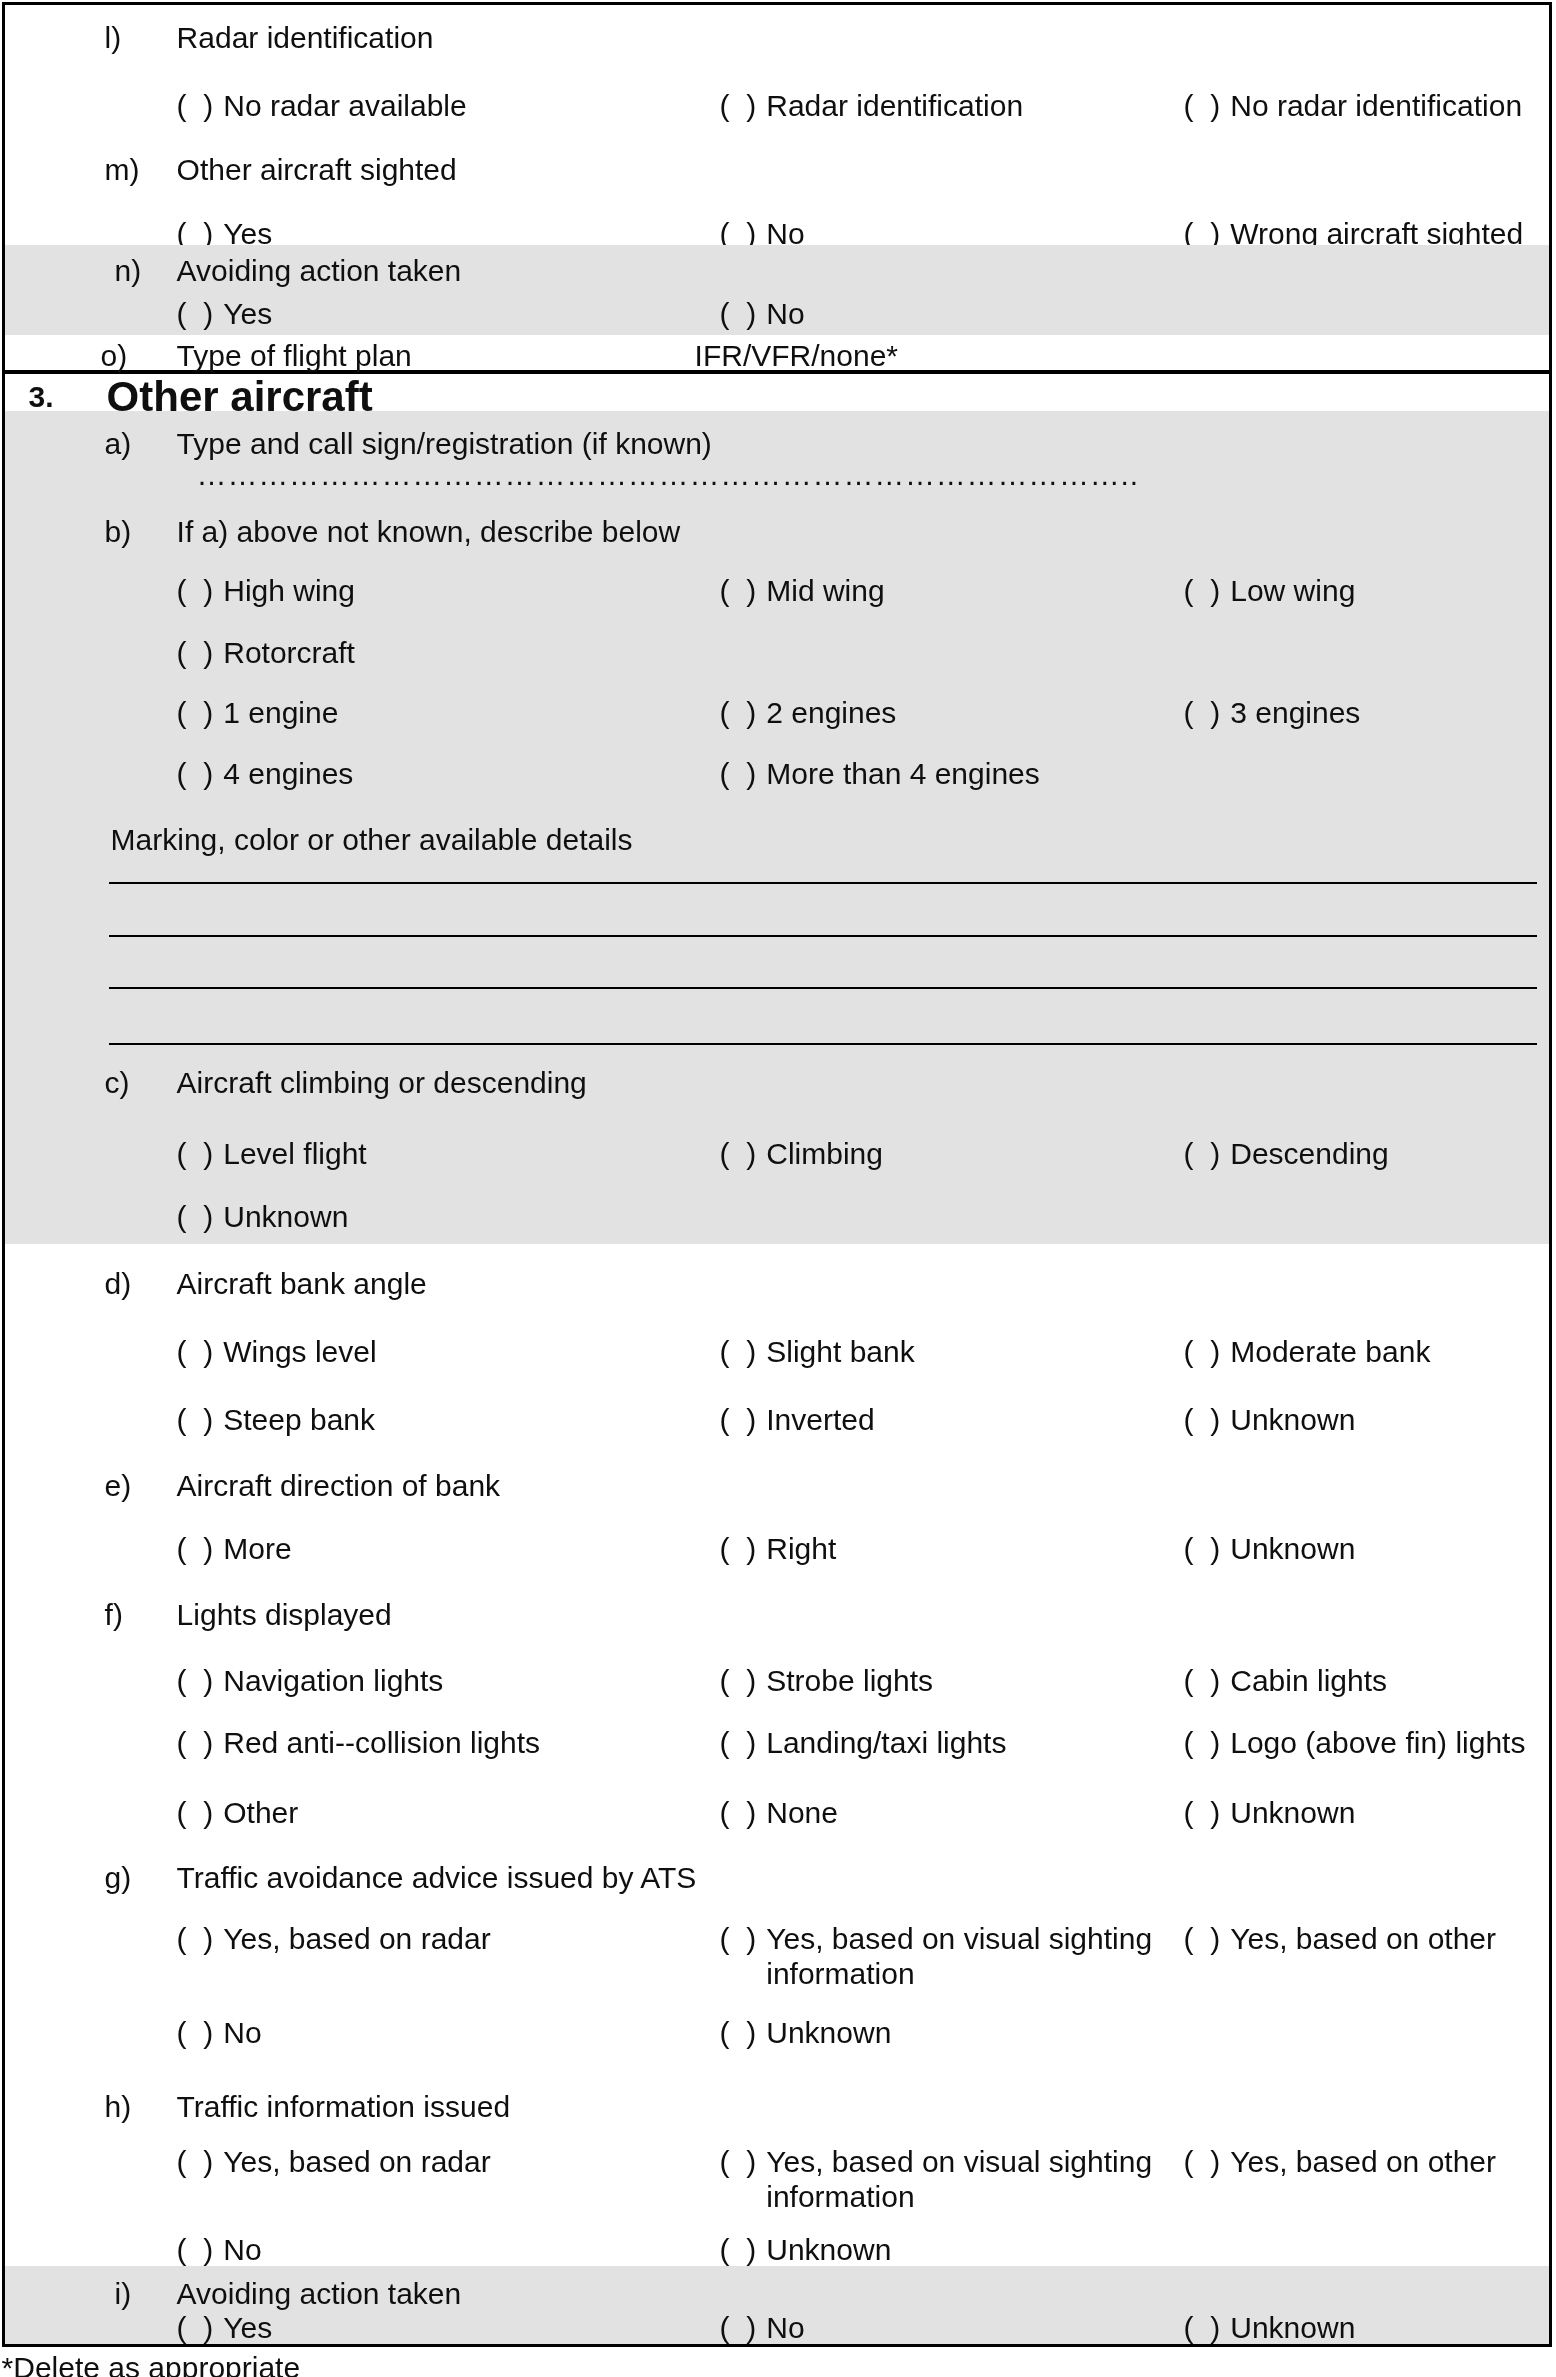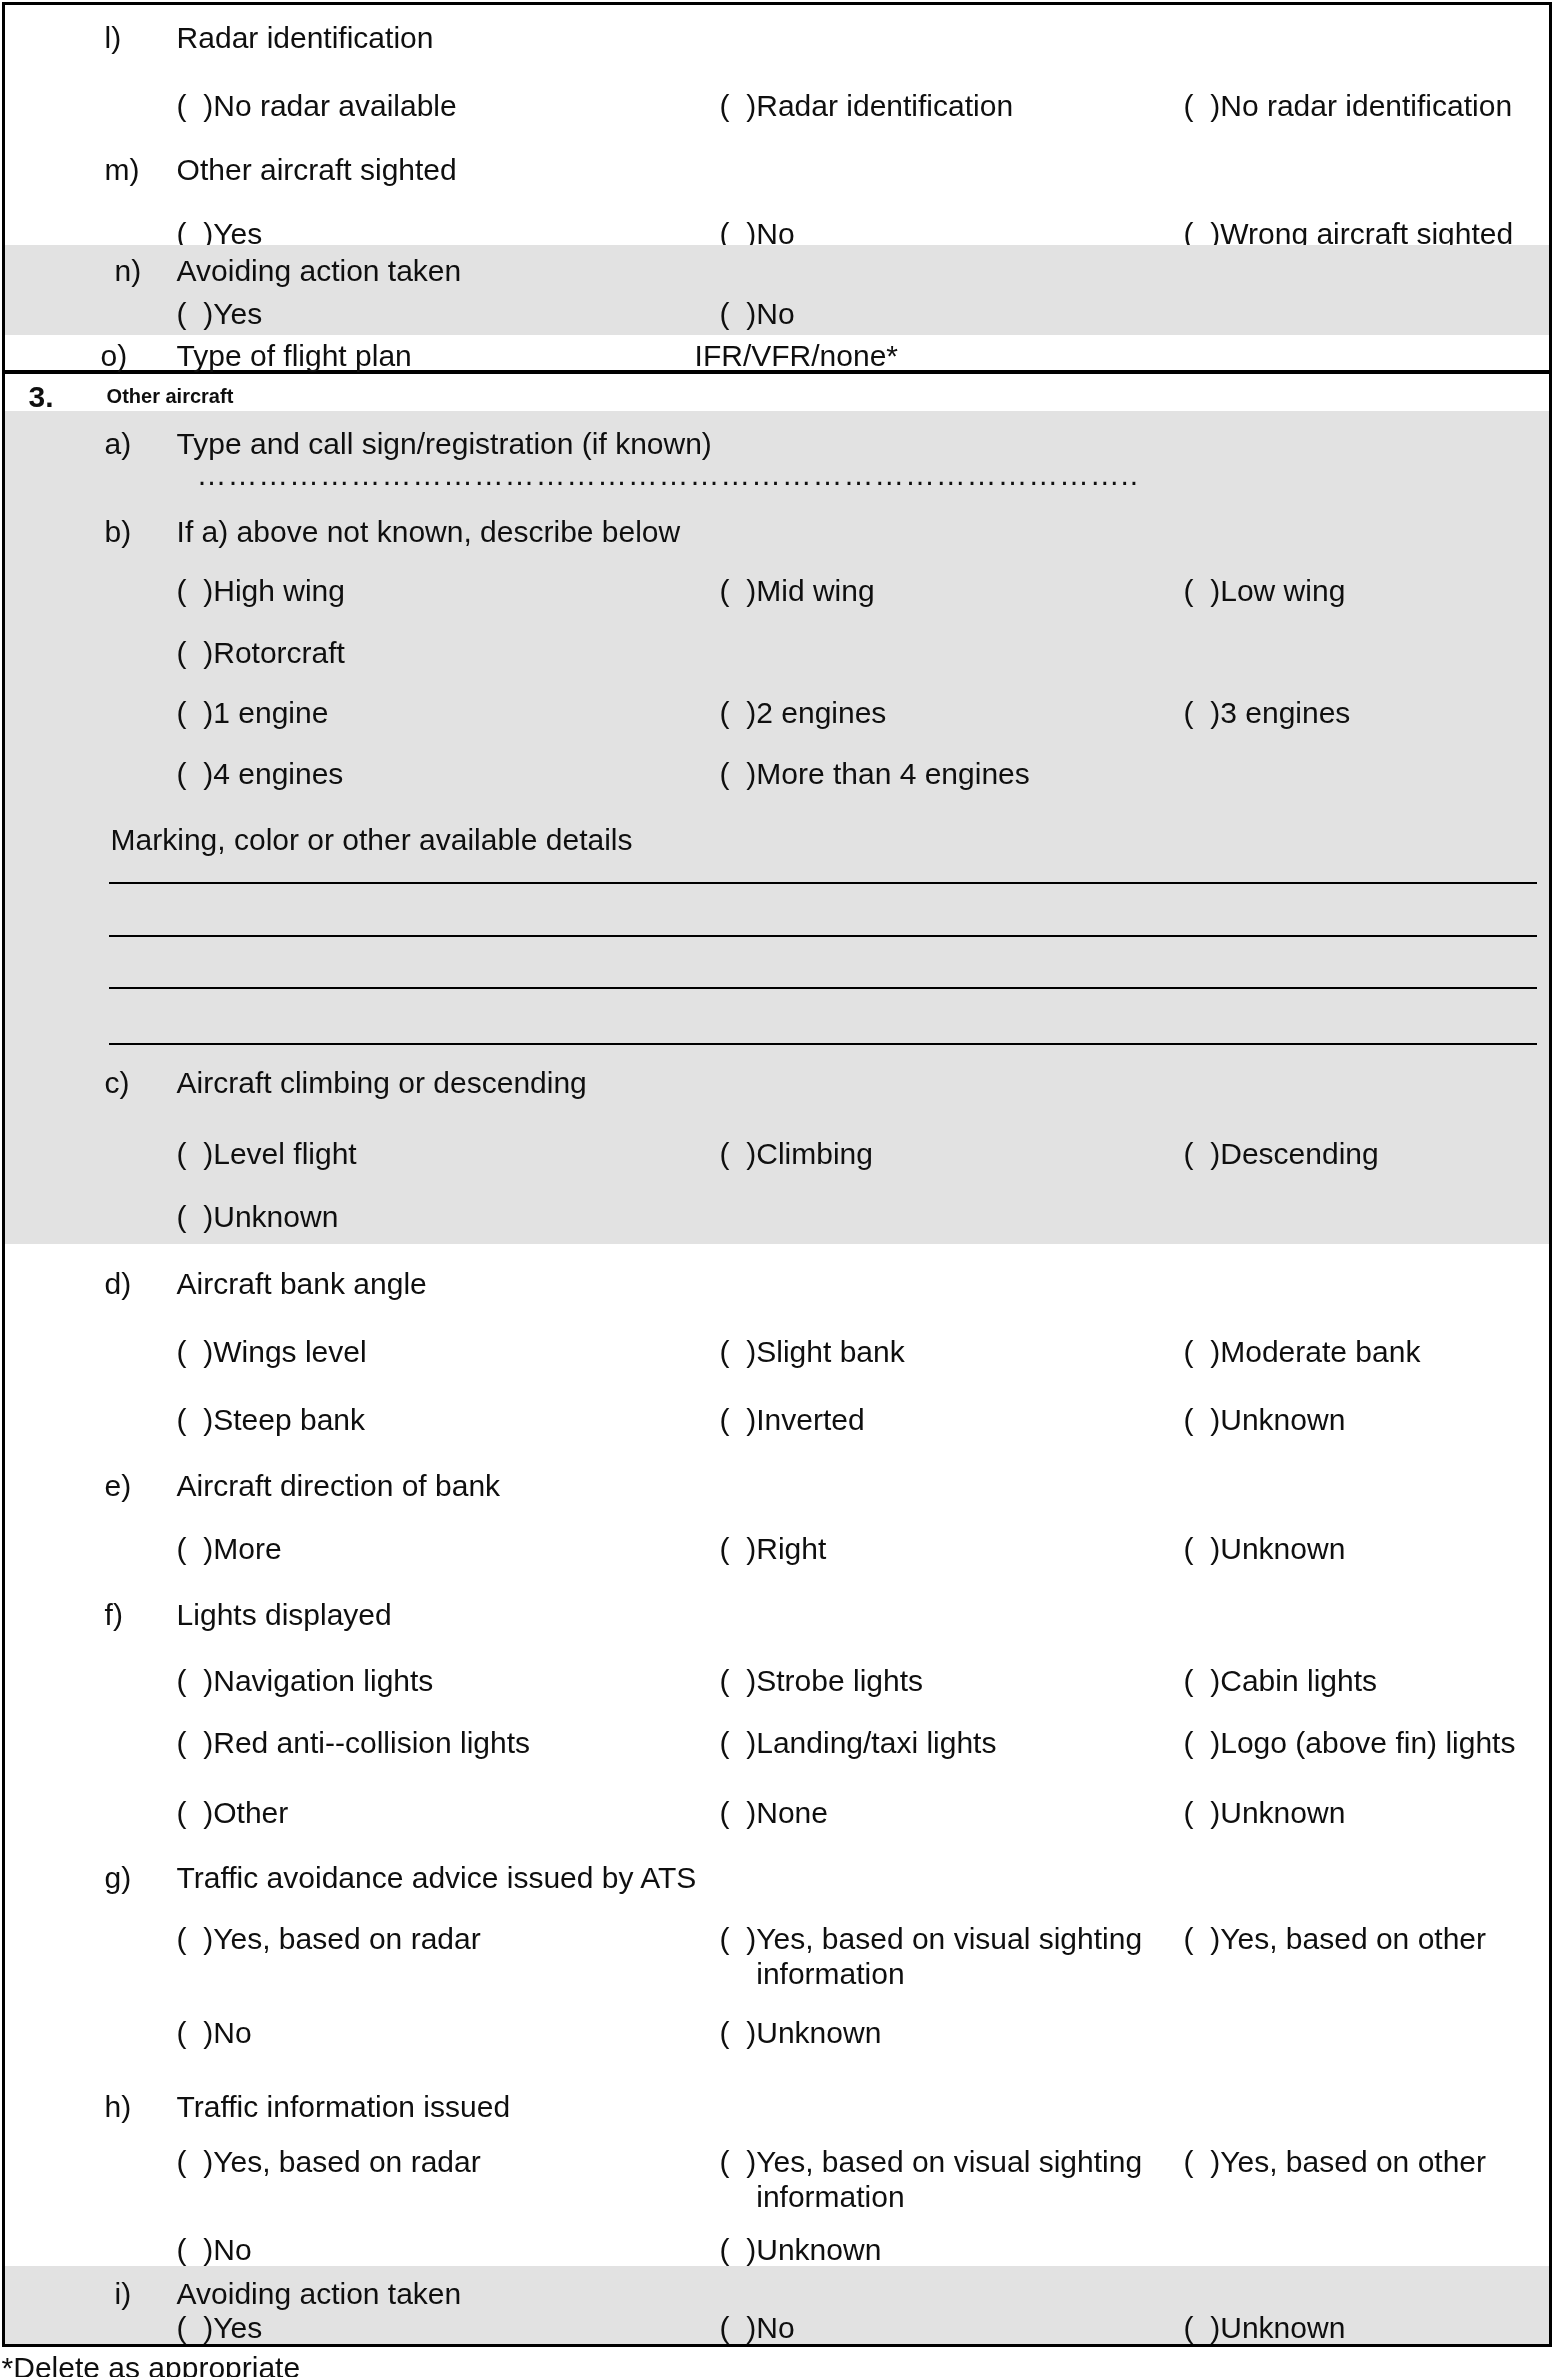--- a/index.html
+++ b/index.html
@@ -8,28 +8,28 @@
   .sheet{position:absolute;left:1.6px;top:1.6px;width:1544px;border:3.3px solid #000;background:#fff;}
   .band{position:relative;width:100%;}
   .gray{background:#e2e2e2;}
   .divider{height:4.1px;background:#000;}
   .term{position:absolute;left:0;width:100%;height:36px;}
   .letter{position:absolute;left:100px;white-space:nowrap;}
   .letter.indent{left:110px;}
   .letter.oletter{left:96px;}
   .title{position:absolute;left:172px;white-space:nowrap;}
   .secnum{position:absolute;left:24px;font-weight:bold;white-space:nowrap;}
-  .sectitle{position:absolute;left:102px;font-weight:bold;font-size:20px;white-space:nowrap;}
+  .sectitle{position:absolute;left:102px;font-weight:bold;font-size:42px;white-space:nowrap;}
   .row{position:absolute;left:0;width:100%;height:36px;}
   .opt{position:absolute;white-space:nowrap;}
   .c1{left:172px;}
   .c2{left:715px;}
   .c3{left:1179px;}
   .mark{white-space:pre;display:inline-block;}
-  .lbl{white-space:nowrap;display:inline-block;vertical-align:top;}
+  .lbl{margin-left:10px;white-space:nowrap;display:inline-block;vertical-align:top;}
   .opt.w .lbl{width:387px;white-space:normal;}
   .value{position:absolute;left:690px;white-space:nowrap;}
   .marklabel{position:absolute;left:106px;white-space:nowrap;}
   .dots{position:absolute;left:192px;white-space:nowrap;letter-spacing:0.8px;}
   .rule{position:absolute;left:104px;width:1428px;height:0;border-top:2.5px solid #000;}
   .footnote{position:absolute;left:1.6px;top:2350px;white-space:nowrap;font-size:30px;}
 </style>
 </head>
 <body>
 

